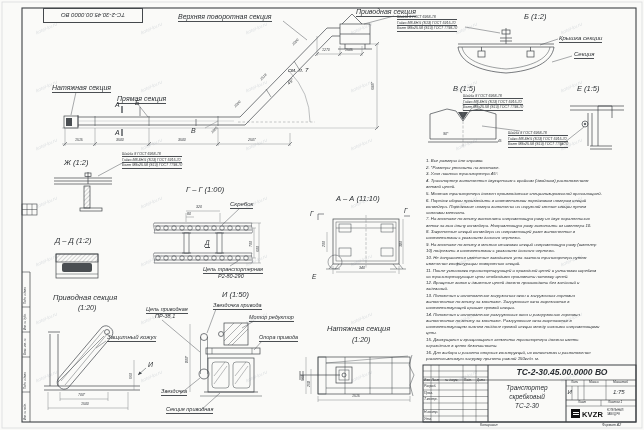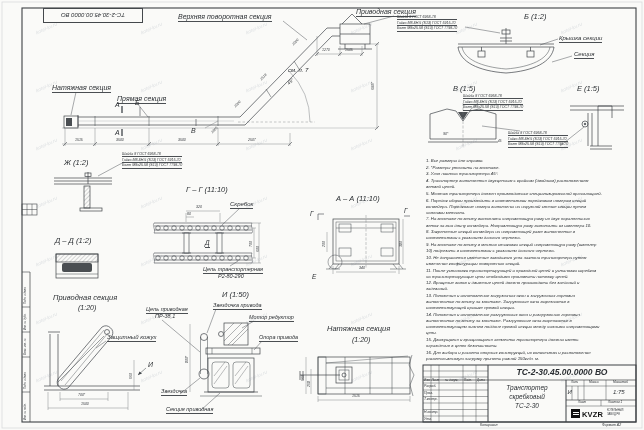--- a/index.html
+++ b/index.html
@@ -466,21 +466,21 @@
     <div class="t u" style="left:574px;top:51px;font-size:6px;">Секция</div>
 
     <div class="t" style="left:453px;top:85px;font-size:7.5px;">В (1:5)</div>
     <div class="t dim" style="left:443px;top:133px;">90*</div>
     <div class="t dim" style="left:498px;top:140px;font-size:3px;">45</div>
 
     <div class="t" style="left:577px;top:85px;font-size:7.5px;">Е (1:5)</div>
 
     <div class="t" style="left:64px;top:159px;font-size:7.5px;">Ж (1:2)</div>
 
-    <div class="t" style="left:186px;top:186px;font-size:7.5px;">Г – Г (11:10)</div>
+    <div class="t" style="left:186px;top:186px;font-size:7.5px;">Г – Г (1:00)</div>
     <div class="t u" style="left:230px;top:201px;font-size:6px;">Скребок</div>
     <div class="t dim" style="left:196px;top:206px;">320</div>
     <div class="t dim" style="left:187px;top:213px;">80</div>
     <div class="t dim r90" style="left:250px;top:247px;">700</div>
     <div class="t dim r90" style="left:257px;top:252px;">600</div>
     <div class="t u" style="left:205px;top:240px;font-size:6.5px;">Д</div>
     <div class="t u" style="left:203px;top:267px;font-size:5.5px;">Цепь транспортерная</div>
     <div class="t" style="left:218px;top:274px;font-size:5.5px;">Р2-80-290</div>
 
     <div class="t" style="left:336px;top:195px;font-size:7.5px;">А – А (11:10)</div>

